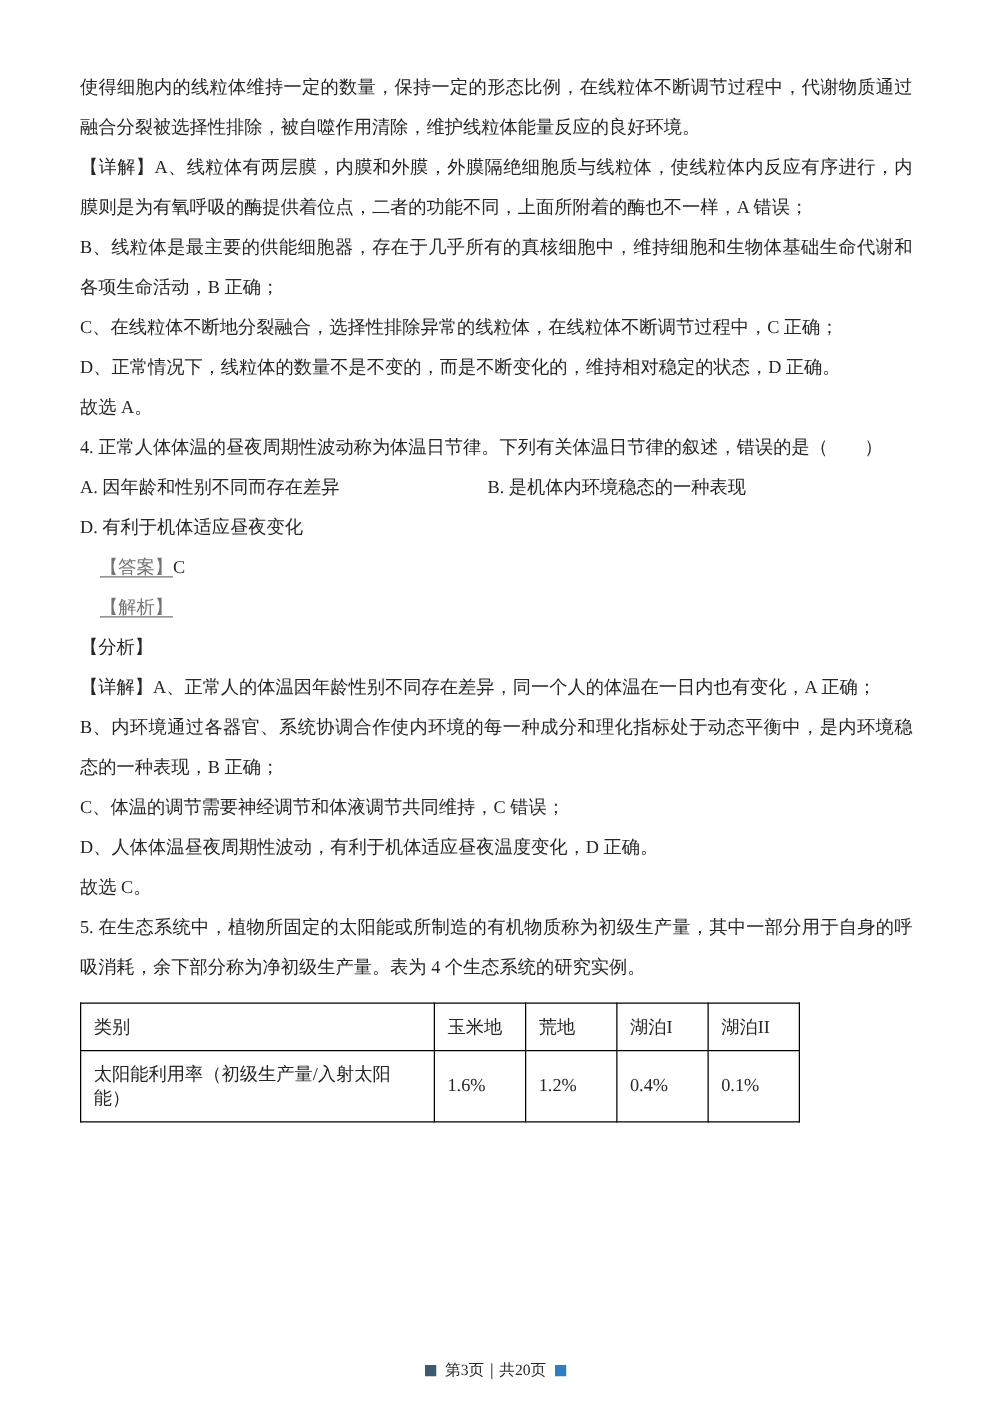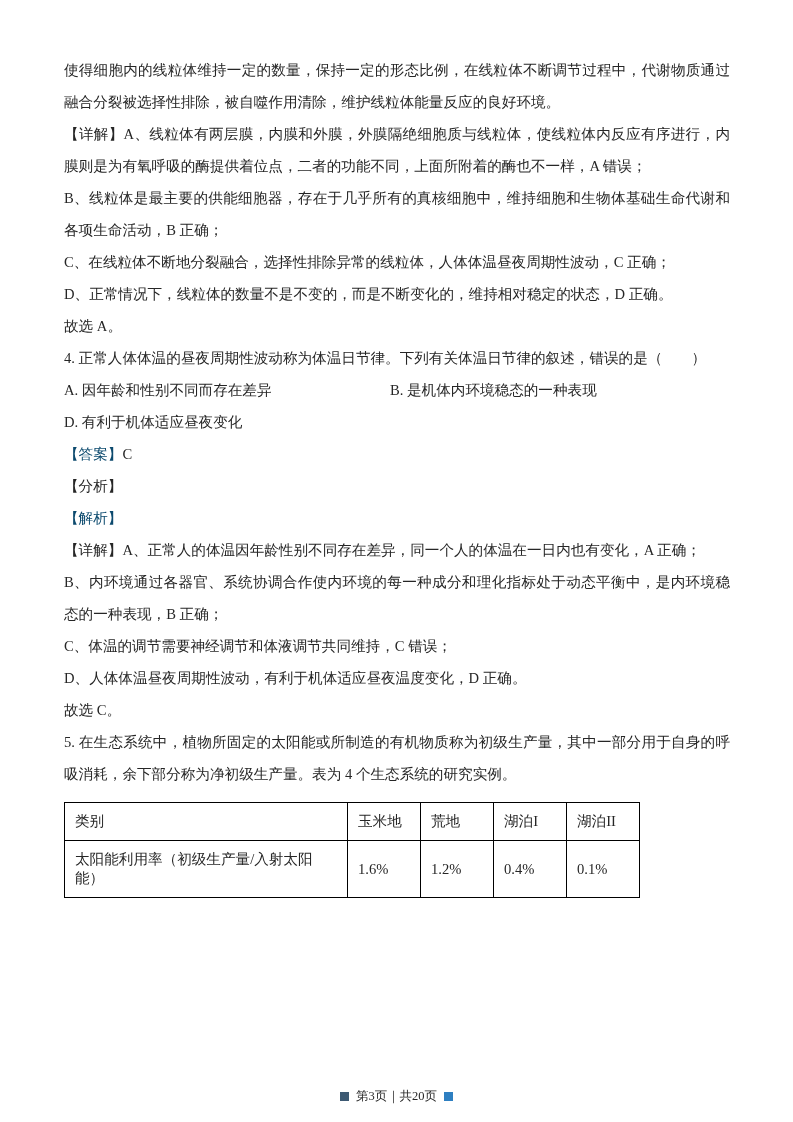--- a/index.html
+++ b/index.html
@@ -30,22 +30,24 @@
     color: #262626;
     word-break: break-all;
   }
   .options-row {
     display: grid;
     grid-template-columns: 326px 1fr;
     font-size: 14.6px;
     line-height: 32px;
   }
   .accent {
-    color: #0c4a6e;
+    color: #737373;
+    text-decoration: underline;
     text-underline-offset: 3px;
+    margin-left: 16px;
   }
   table.data-table {
     border-collapse: collapse;
     margin-top: 12px;
     table-layout: fixed;
   }
   table.data-table td {
     border: 1px solid #000;
     font-size: 14.6px;
     color: #262626;
@@ -76,39 +78,39 @@
 </style>
 </head>
 <body>
 
 <div class="page">
   <div class="content">
 
     <p class="para">使得细胞内的线粒体维持一定的数量，保持一定的形态比例，在线粒体不断调节过程中，代谢物质通过融合分裂被选择性排除，被自噬作用清除，维护线粒体能量反应的良好环境。</p>
     <p class="para">【详解】A、线粒体有两层膜，内膜和外膜，外膜隔绝细胞质与线粒体，使线粒体内反应有序进行，内膜则是为有氧呼吸的酶提供着位点，二者的功能不同，上面所附着的酶也不一样，A 错误；</p>
     <p class="para">B、线粒体是最主要的供能细胞器，存在于几乎所有的真核细胞中，维持细胞和生物体基础生命代谢和各项生命活动，B 正确；</p>
-    <p class="para">C、在线粒体不断地分裂融合，选择性排除异常的线粒体，人体体温昼夜周期性波动，C 正确；</p>
+    <p class="para">C、在线粒体不断地分裂融合，选择性排除异常的线粒体，在线粒体不断调节过程中，C 正确；</p>
     <p class="para">D、正常情况下，线粒体的数量不是不变的，而是不断变化的，维持相对稳定的状态，D 正确。</p>
     <p class="para">故选 A。</p>
 
     <p class="para">4. 正常人体体温的昼夜周期性波动称为体温日节律。下列有关体温日节律的叙述，错误的是（　　）</p>
 
     <div class="options-row">
       <span>A. 因年龄和性别不同而存在差异</span>
       <span>B. 是机体内环境稳态的一种表现</span>
     </div>
     <div class="options-row">
       <span>D. 有利于机体适应昼夜变化</span>
     </div>
 
     <p class="para"><span class="accent">【答案】</span><span>C</span></p>
 
+    <p class="para"><span class="accent">【解析】</span></p>
+
     <p class="para">【分析】</p>
-
-    <p class="para"><span class="accent">【解析】</span></p>
 
     <p class="para">【详解】A、正常人的体温因年龄性别不同存在差异，同一个人的体温在一日内也有变化，A 正确；</p>
     <p class="para">B、内环境通过各器官、系统协调合作使内环境的每一种成分和理化指标处于动态平衡中，是内环境稳态的一种表现，B 正确；</p>
     <p class="para">C、体温的调节需要神经调节和体液调节共同维持，C 错误；</p>
     <p class="para">D、人体体温昼夜周期性波动，有利于机体适应昼夜温度变化，D 正确。</p>
     <p class="para">故选 C。</p>
 
     <p class="para">5. 在生态系统中，植物所固定的太阳能或所制造的有机物质称为初级生产量，其中一部分用于自身的呼吸消耗，余下部分称为净初级生产量。表为 4 个生态系统的研究实例。</p>
 
     <table class="data-table">

